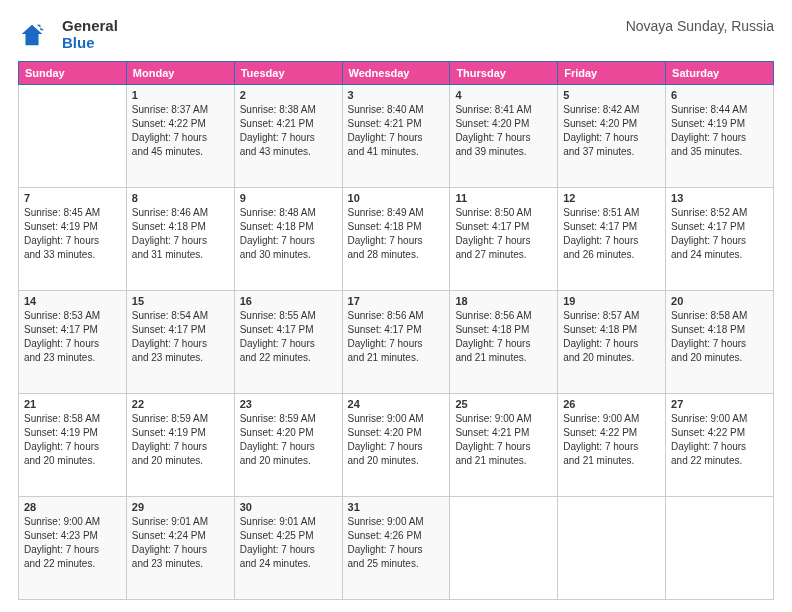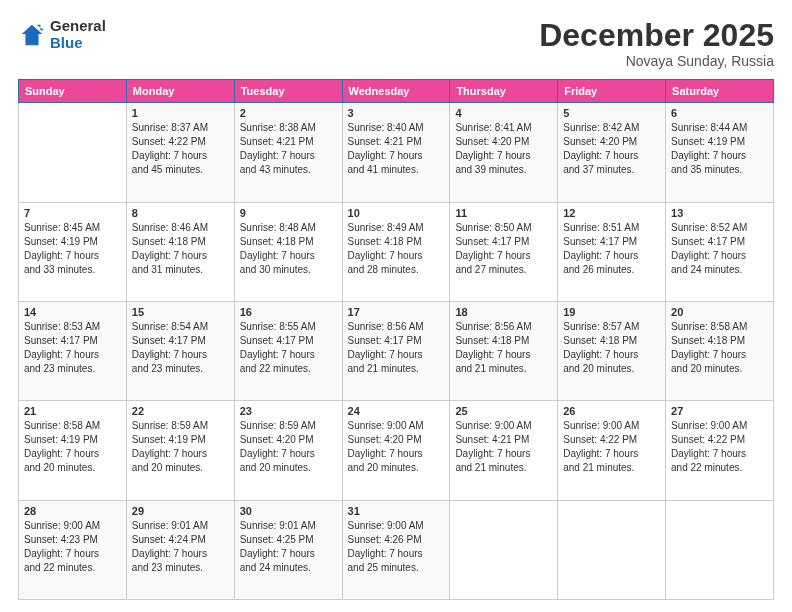--- a/index.html
+++ b/index.html
@@ -19,21 +19,21 @@
     }
     .header {
       display: flex;
       justify-content: space-between;
       align-items: flex-start;
       margin-bottom: 10px;
     }
     .logo {
       display: flex;
       align-items: center;
-      gap: 4px;
+      gap: 16px;
     }
     .logo-text {
       display: flex;
       flex-direction: column;
       line-height: 1.1;
     }
     .logo-general {
       font-size: 15px;
       font-weight: bold;
       color: #333;
@@ -115,21 +115,20 @@
       <svg class="logo-icon" viewBox="0 0 30 30">
         <polygon points="15,4 26,14 22,14 22,26 8,26 8,14 4,14" fill="#1a6bbf"></polygon>
         <polygon points="20,4 28,10 24,10 24,4" fill="#1a6bbf"></polygon>
       </svg>
       <div class="logo-text">
         <span class="logo-general">General</span>
         <span class="logo-blue">Blue</span>
       </div>
     </div>
     <div class="title-block">
-      <div class="month-title">December 2025</div>
       <div class="location">Novaya Sunday, Russia</div>
     </div>
   </div>
 
   <table class="calendar">
     <thead>
       <tr>
       <th>Sunday</th>
           <th>Monday</th>
           <th>Tuesday</th>

